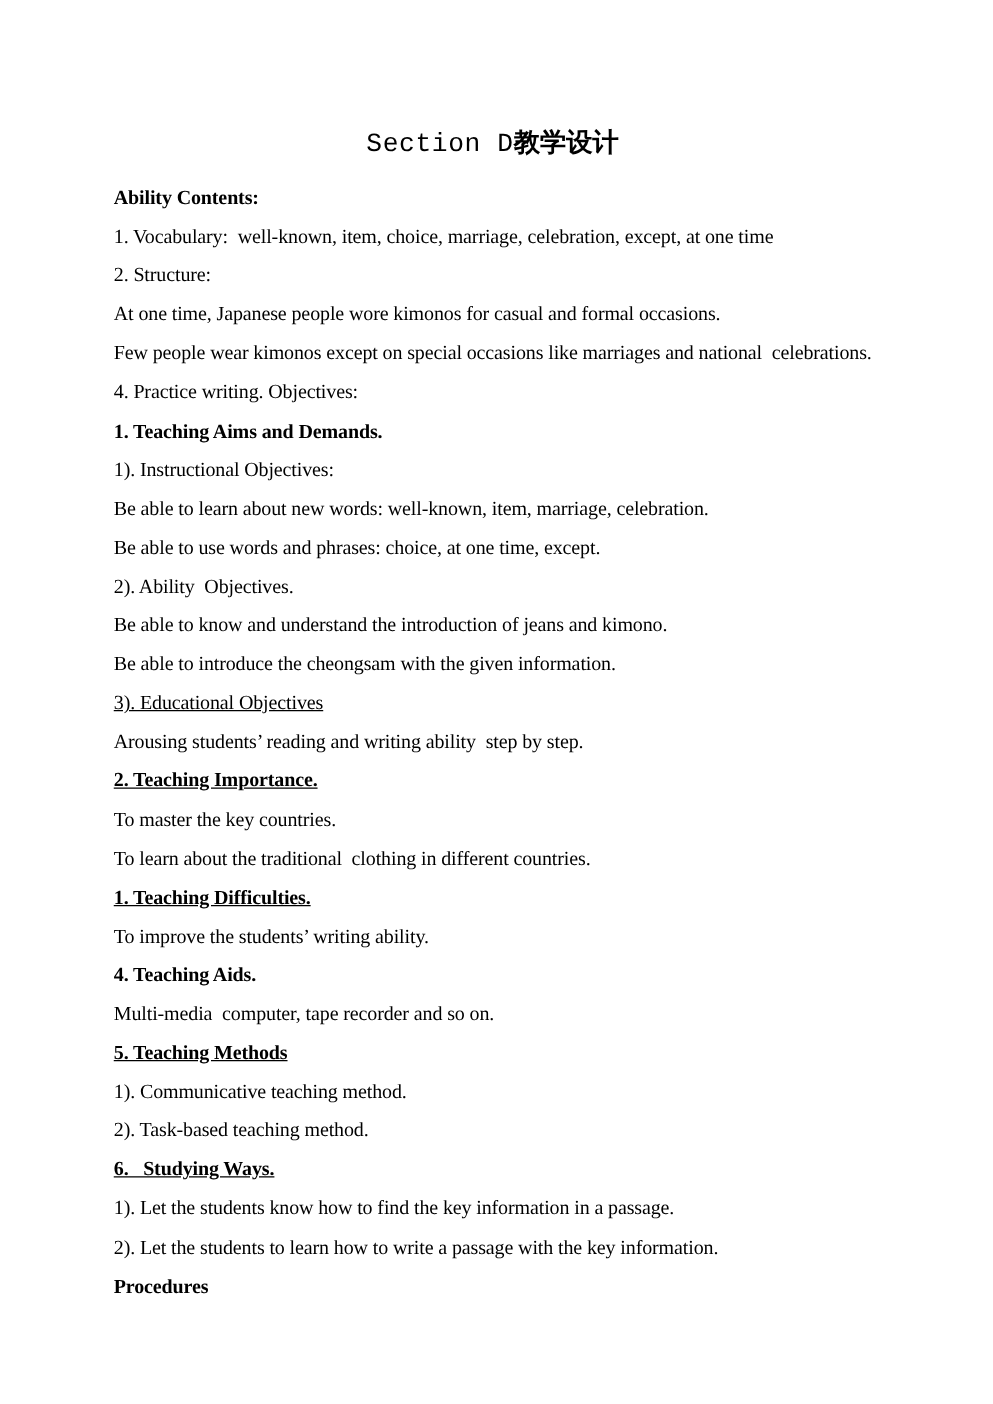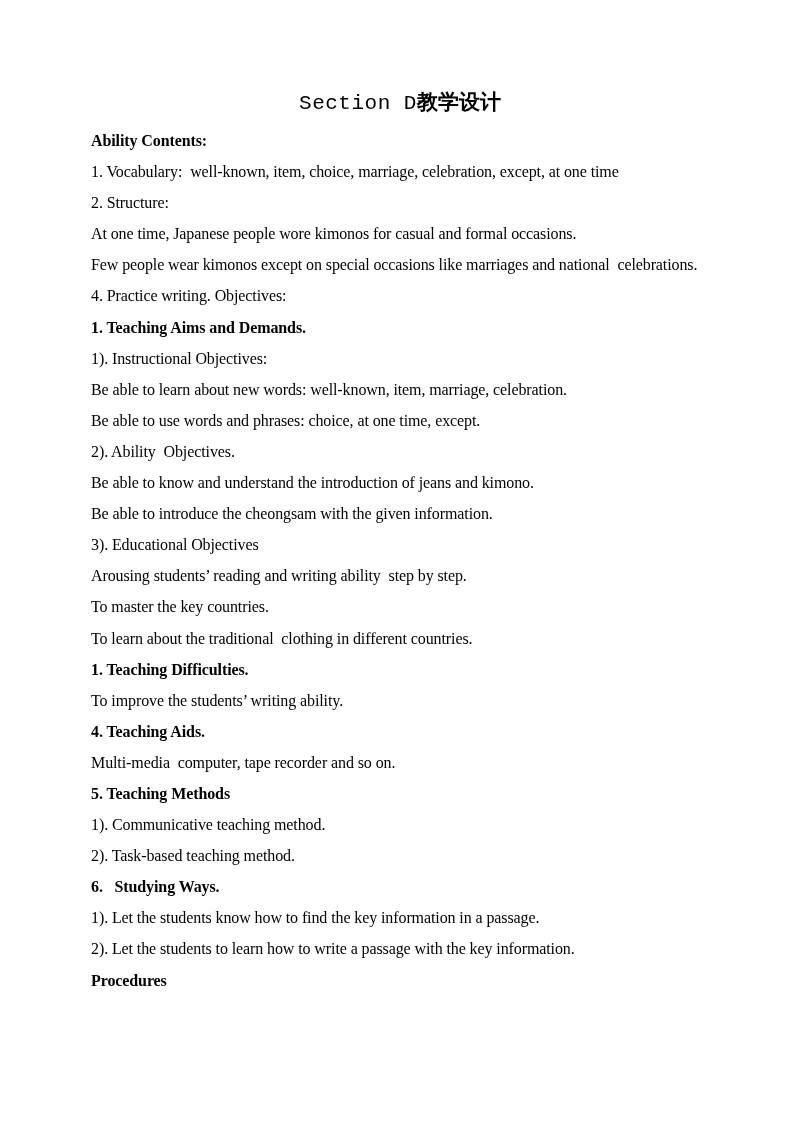--- a/index.html
+++ b/index.html
@@ -12,21 +12,21 @@
     width: 794px;
     height: 1123px;
     background: #ffffff;
     color: #000000;
     font-family: "Liberation Serif", "DejaVu Serif", serif;
     overflow: hidden;
     box-sizing: border-box;
     padding: 84px 60px 0 91px;
   }
   .title {
-    margin: 0;
+    margin: 12px;
     padding: 0;
     text-align: center;
     line-height: 28px;
     font-weight: normal;
     white-space: pre;
     
     margin-left: -25px;
   }
   .title .en {
     font-family: "Liberation Mono", "DejaVu Sans Mono", monospace;
@@ -44,21 +44,21 @@
   .body p {
     margin: 0;
     padding: 0;
     font-size: 16px;
     line-height: 31.1px;
     white-space: pre-wrap;
     letter-spacing: -0.1px;
   }
   .bold { font-weight: bold; }
   .i0 { padding-left: 0; }
-  .i1 { padding-left: 6px; }
+  .i1 { padding-left: 6px; text-decoration: underline; }
   .i2 { padding-left: 14px; }
   .i3 { padding-left: 22px; }
 </style>
 </head>
 <body>
 
 <div class="page">
   <h1 class="title"><span class="en">Section D</span><span class="zh">教学设计</span></h1>
 
   <div class="body">
@@ -70,20 +70,21 @@
     <p class="i0">4. Practice writing. Objectives:</p>
     <p class="bold i0">1. Teaching Aims and Demands.</p>
     <p class="i0">1). Instructional Objectives:</p>
     <p class="i2">Be able to learn about new words: well-known, item, marriage, celebration.</p>
     <p class="i2">Be able to use words and phrases: choice, at one time, except.</p>
     <p class="i0">2). Ability  Objectives.</p>
     <p class="i2">Be able to know and understand the introduction of jeans and kimono.</p>
     <p class="i2">Be able to introduce the cheongsam with the given information.</p>
     <p class="i1">3). Educational Objectives</p>
     <p class="i2">Arousing students’ reading and writing ability  step by step.</p>
+    <p class="bold i1">2. Teaching Importance.</p>
     <p class="i2">To master the key countries.</p>
     <p class="i2">To learn about the traditional  clothing in different countries.</p>
     <p class="bold i1">1. Teaching Difficulties.</p>
     <p class="i2">To improve the students’ writing ability.</p>
     <p class="bold i0">4. Teaching Aids.</p>
     <p class="i2">Multi-media  computer, tape recorder and so on.</p>
     <p class="bold i1">5. Teaching Methods</p>
     <p class="i2">1). Communicative teaching method.</p>
     <p class="i2">2). Task-based teaching method.</p>
     <p class="bold i1">6.   Studying Ways.</p>

